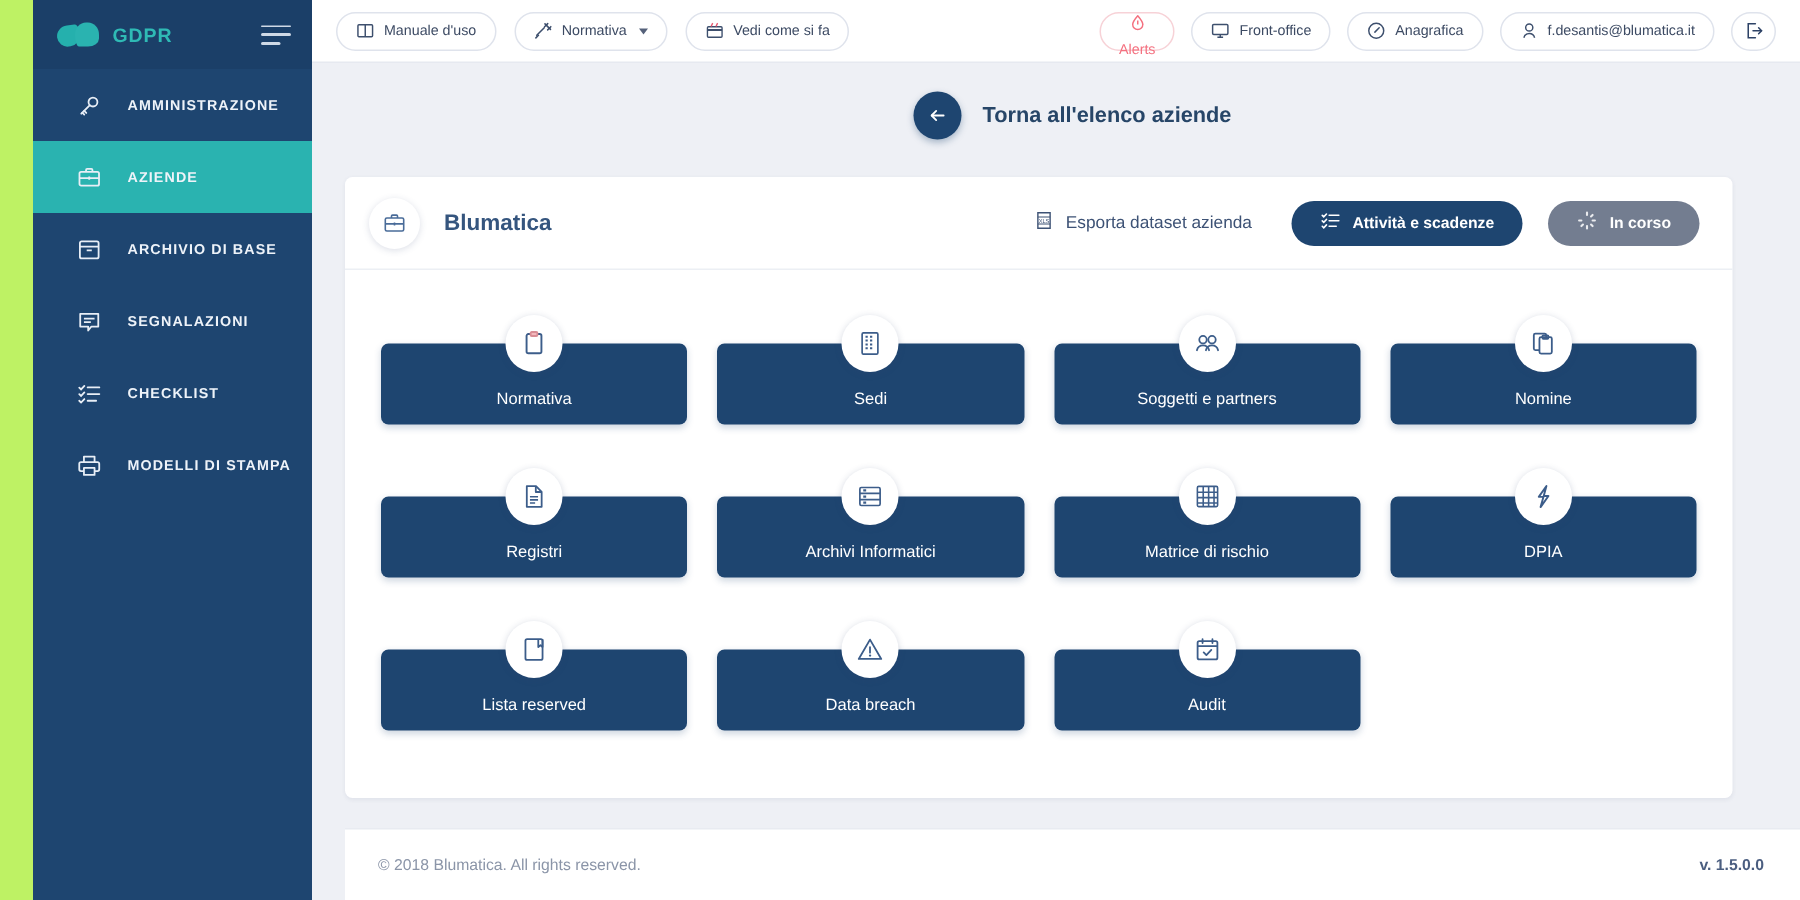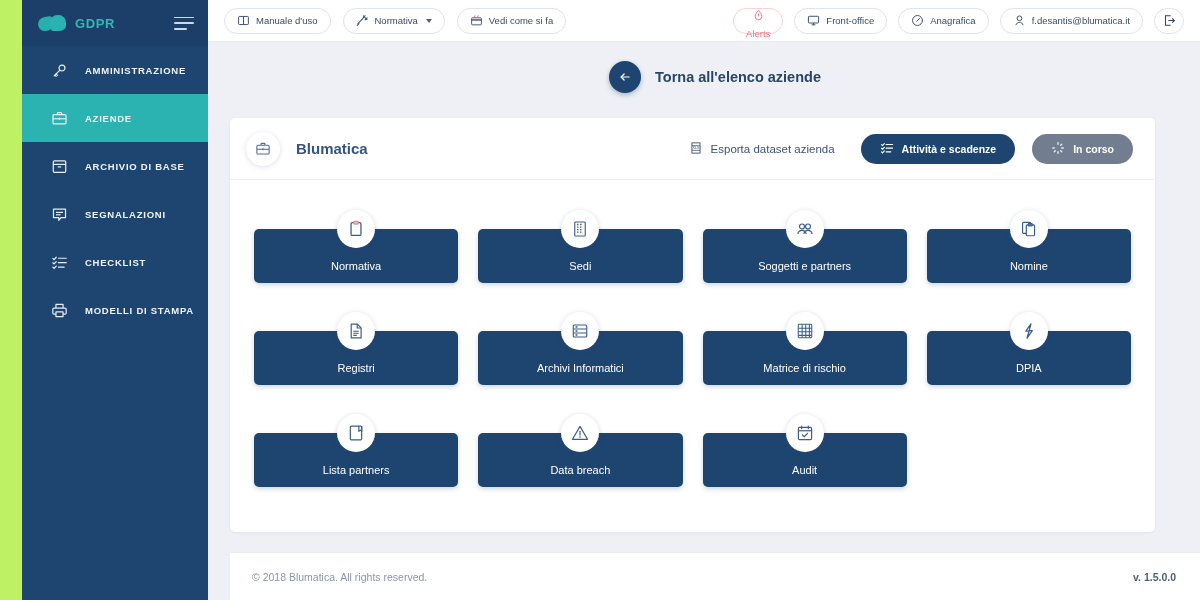--- a/index.html
+++ b/index.html
@@ -525,21 +525,21 @@
 
 
         <div class="tile">
           <div class="tile-ico">
             <svg viewBox="0 0 24 24" fill="none" stroke="#3c5d8a" stroke-width="1.6" stroke-linejoin="round">
               <rect x="4.4" y="2.8" width="15.2" height="18.4" rx="1.5"></rect>
               <path d="M15.8 2.8v7l2-1.6 1.8 1.6v-7"></path>
             </svg>
           </div>
           <div class="tile-box">
-              <span class="tile-label">Lista partners</span>
+              <span class="tile-label">Lista reserved</span>
             </div>
         </div>
 
         <div class="tile">
           <div class="tile-ico">
             <svg viewBox="0 0 24 24" fill="none" stroke="#3c5d8a" stroke-width="1.6" stroke-linecap="round" stroke-linejoin="round">
               <path d="M12 3.2 22 20.4H2z"></path>
                 <path d="M12 9.8v5"></path>
                 <path d="M12 17.4h.1" stroke-width="2"></path>
             </svg>

